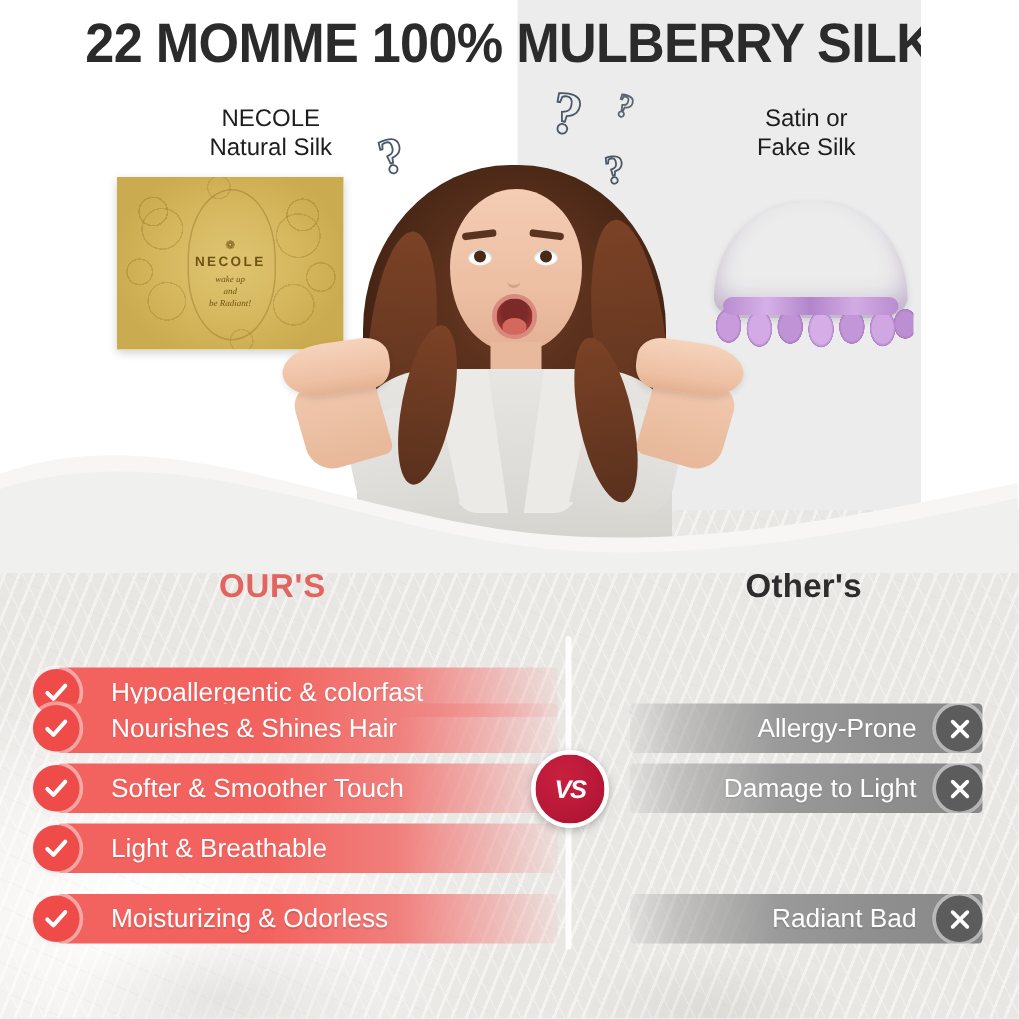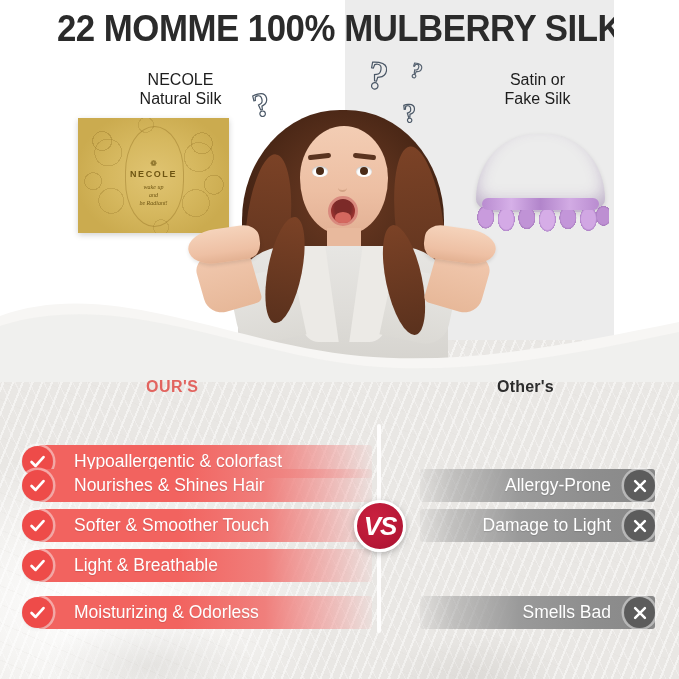--- a/index.html
+++ b/index.html
@@ -224,21 +224,21 @@
       repeating-linear-gradient(64deg,  rgba(255,255,255,.55) 0 1px, rgba(225,223,219,0) 1px 13px),
       repeating-linear-gradient(24deg,  rgba(210,207,202,.22) 0 1px, rgba(255,255,255,0) 1px 17px);
   }
   .fabric-shadow {
     position:absolute; inset:0;
     background:
       radial-gradient(ellipse 150px 70px at 22% 96%, rgba(160,156,150,.20), transparent 70%),
       radial-gradient(ellipse 130px 60px at 70% 99%, rgba(160,156,150,.16), transparent 70%);
   }
 
-  .col-head { position:absolute; font-size:16px; font-weight:bold; z-index:10; }
+  .col-head { position:absolute; font-size:22px; font-weight:bold; z-index:10; }
   .head-ours  { left:146px; top:378px; color:#e2645f; letter-spacing:.5px; }
   .head-other { left:497px; top:378px; color:#2d2d2d; letter-spacing:.2px; }
 
   .divider-line {
     position:absolute; left:377px; top:424px; width:4px; height:209px;
     background:rgba(255,255,255,.92); z-index:9; border-radius:2px;
   }
 
   
   .row-left, .row-right { position:absolute; height:33px; z-index:10; }
@@ -283,21 +283,21 @@
   .vs-badge {
     position:absolute; left:354px; top:500px; width:52px; height:52px;
     border-radius:50%;
     background:radial-gradient(circle at 38% 32%, #c9203f 0%, #b81837 60%, #a3122f 100%);
     border:3.5px solid #ffffff;
     box-shadow:0 2px 6px rgba(0,0,0,.25);
     z-index:20;
     display:flex; align-items:center; justify-content:center;
   }
   .vs-text {
-    color:#fff; font-size:26px; font-weight:bold; font-style:italic;
+    color:#fff; font-size:17px; font-weight:bold; font-style:italic;
     letter-spacing:-1px; line-height:1;
   }
 </style>
 </head>
 <body>
 
 <div id="stage">
 
   <div class="top-section">
     <div class="bg-left"></div>
@@ -450,20 +450,20 @@
   </div>
 
 
   <div class="row-right" style="top:596px;">
     <div class="bar-right"></div>
     <div class="badge badge-x">
       <svg width="18" height="18" viewBox="0 0 24 24">
           <path d="M5.5 5.5 L18.5 18.5 M18.5 5.5 L5.5 18.5" fill="none" stroke="#fff" stroke-width="3.4" stroke-linecap="round"></path>
         </svg>
     </div>
-    <div class="row-text text-right">Smells Bad</div>
+    <div class="row-text text-right">Radiant Bad</div>
   </div>
 
   <div class="vs-badge">
     <span class="vs-text">VS</span>
   </div>
 
 </div>
 
 </body></html>

